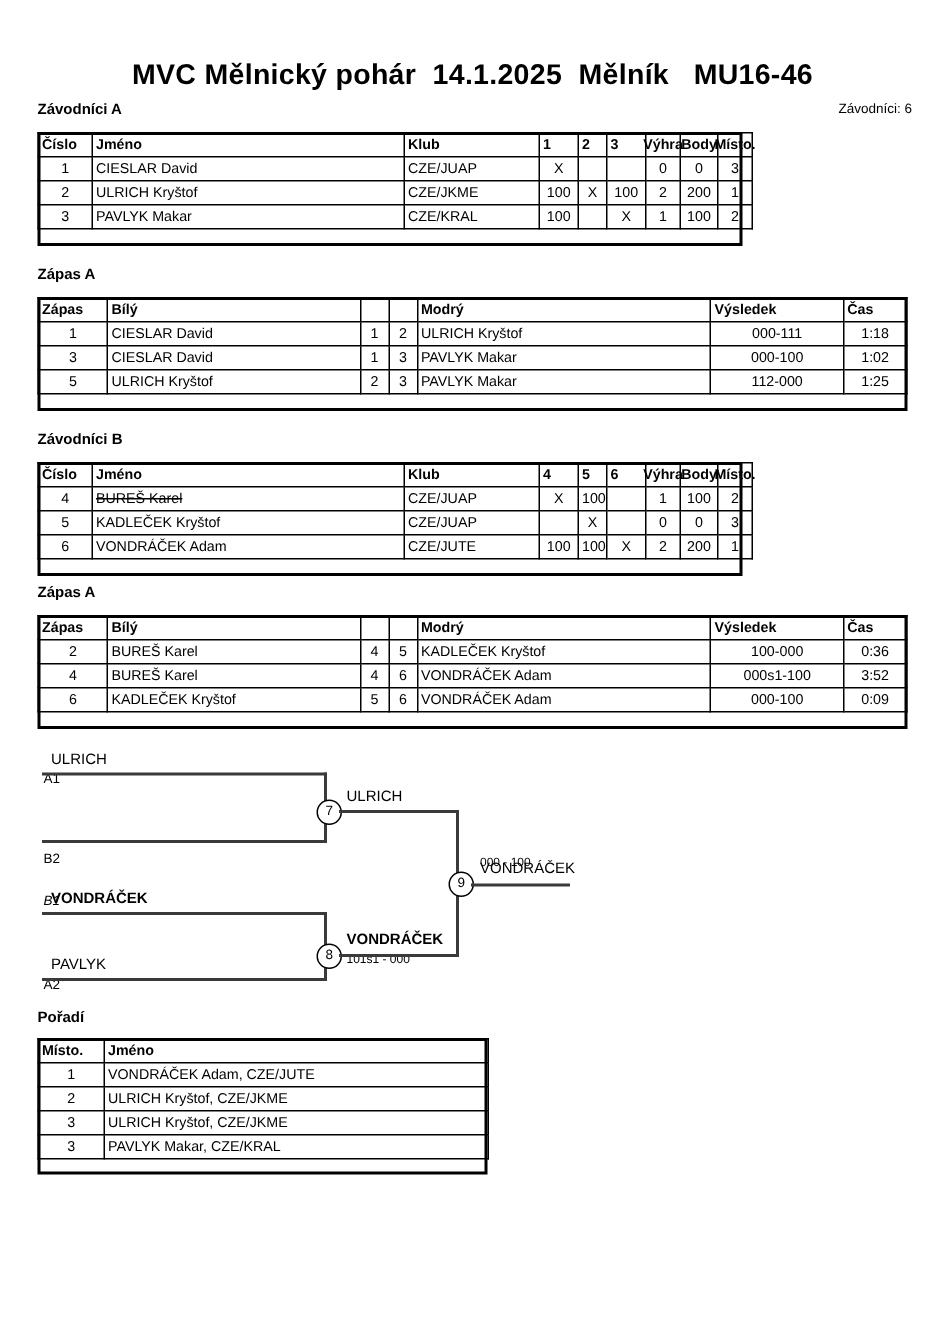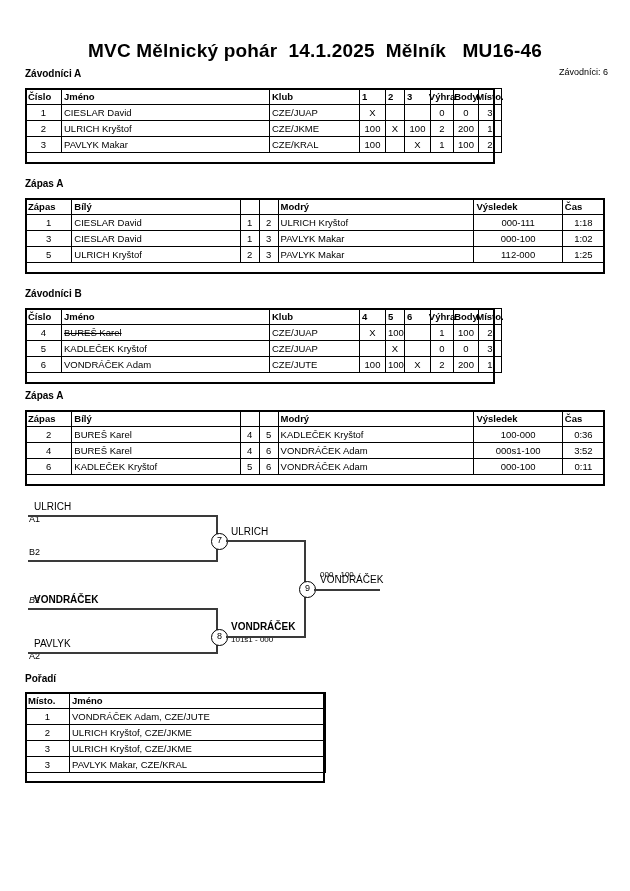--- a/index.html
+++ b/index.html
@@ -370,32 +370,32 @@
         <td class="c">000s1-100</td>
         <td class="c">3:52</td>
       </tr>
       <tr>
         <td class="c">6</td>
         <td class="l">KADLEČEK Kryštof</td>
         <td class="c">5</td>
         <td class="c">6</td>
         <td class="l bold">VONDRÁČEK Adam</td>
         <td class="c">000-100</td>
-        <td class="c">0:11</td>
+        <td class="c">0:09</td>
       </tr>
     </tbody>
 </table>
 
 <div class="bracket">
 
   <div class="blabel" style="left:34px; top:6px;">ULRICH</div>
   <div class="blabel seed" style="left:29px; top:19px;">A1</div>
   <div class="bline h" style="left:28px; top:20px; width:190px;"></div>
 
-  <div class="blabel seed" style="left:29px; top:52px;text-align:right;">B2</div>
+  <div class="blabel seed" style="left:29px; top:72px;text-align:right;">B2</div>
   <div class="bline h" style="left:28px; top:65px; width:190px;"></div>
 
   <div class="bline v" style="left:216px; top:20px; height:47px;"></div>
 
   <div class="bnode" style="left:211px; top:38px;">7</div>
   <div class="blabel" style="left:231px; top:31px;">ULRICH</div>
   <div class="bline h" style="left:226px; top:45px; width:80px;"></div>
 
   <div class="blabel bold" style="left:34px; top:99px;">VONDRÁČEK</div>
   <div class="blabel seed" style="left:29px; top:100px;font-style:italic;">B1</div>

